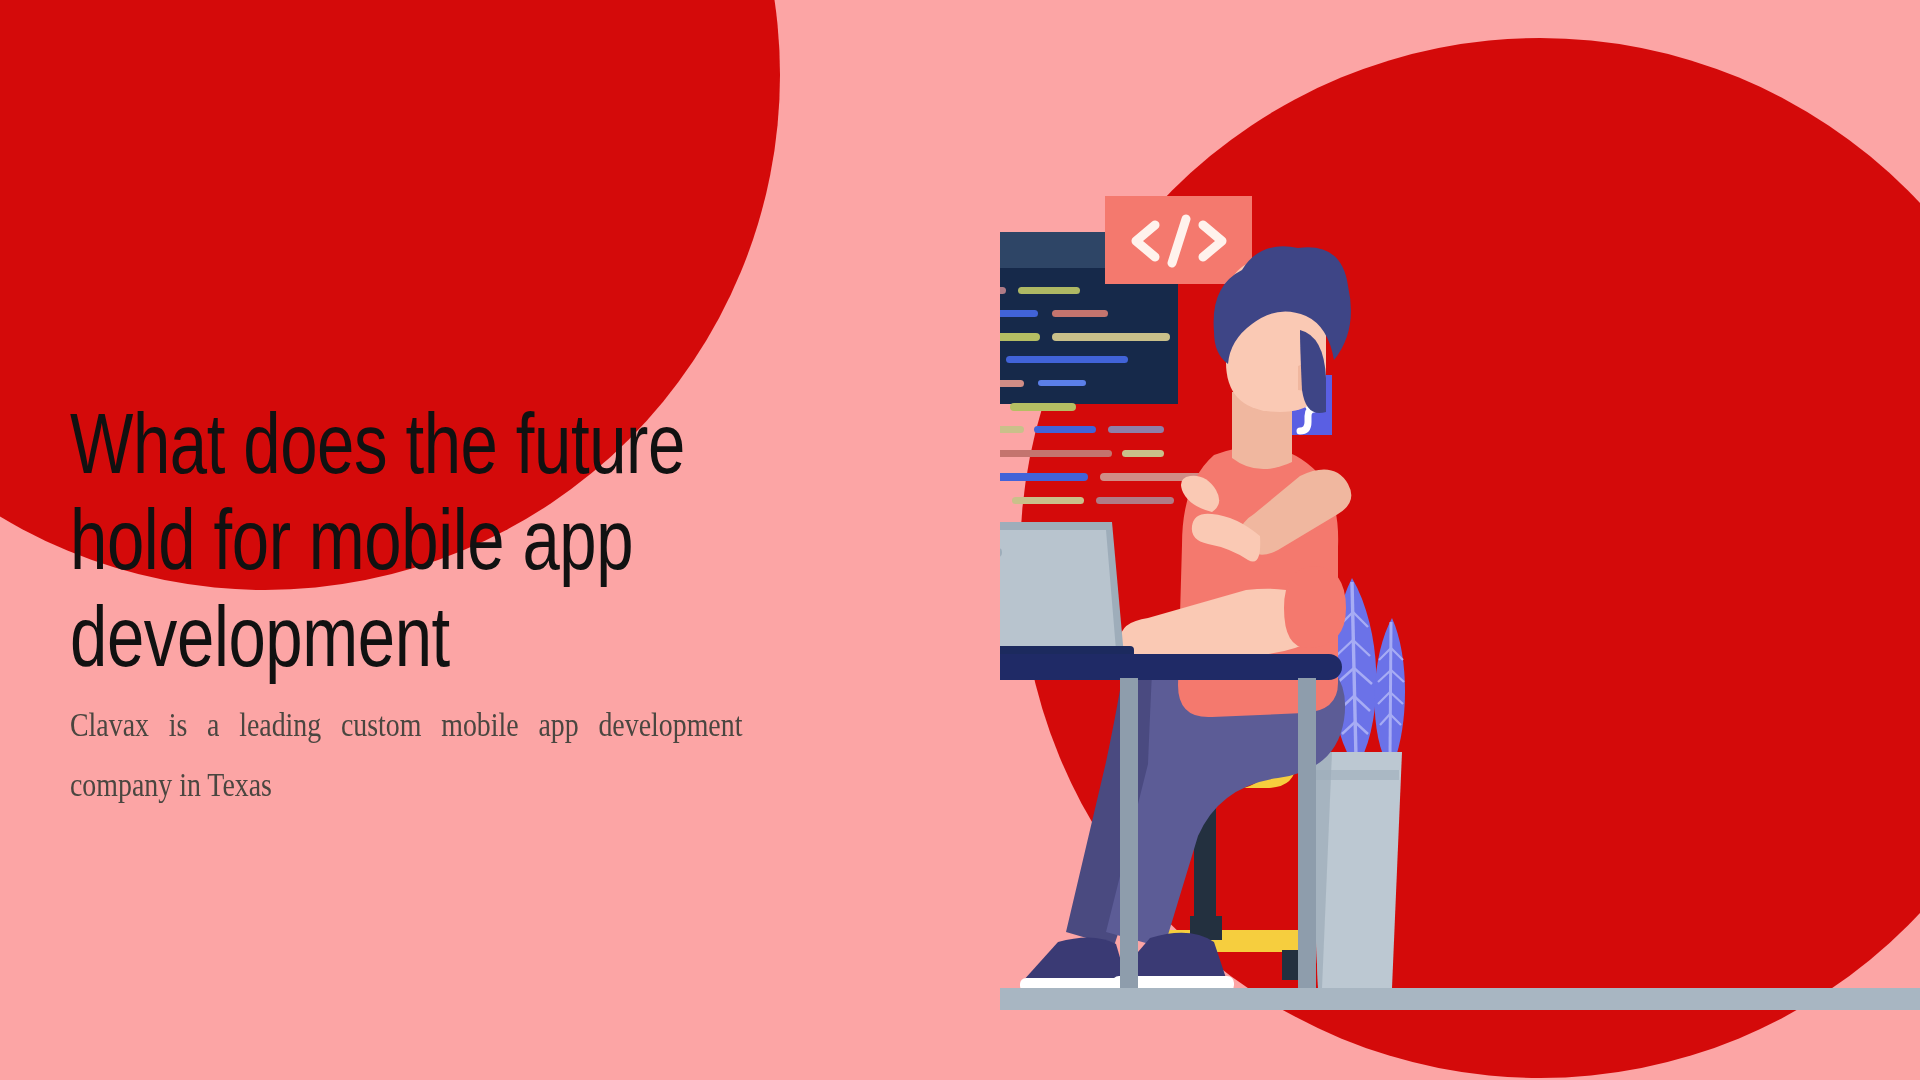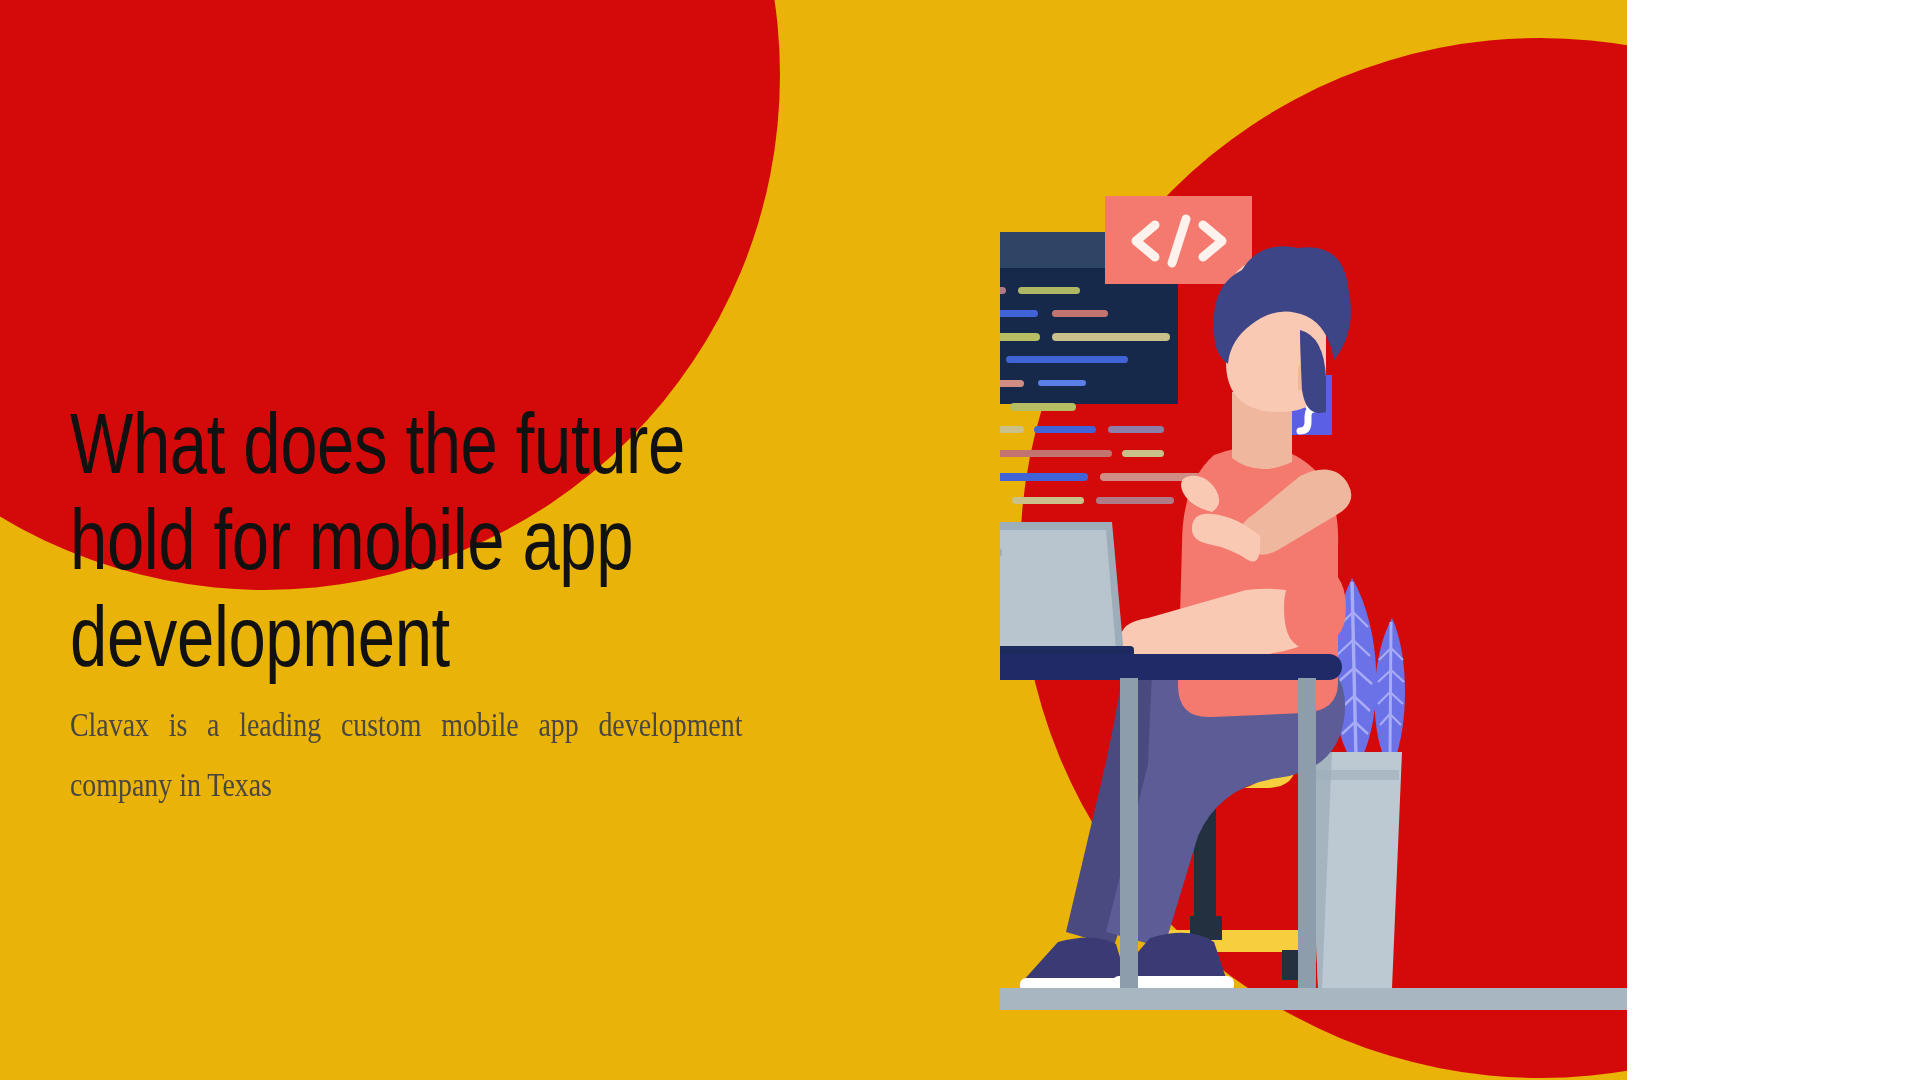--- a/index.html
+++ b/index.html
@@ -6,23 +6,23 @@
   html, body {
     margin: 0;
     padding: 0;
     background: #ffffff;
   }
   body {
     font-family: "Liberation Sans", sans-serif;
   }
   .slide {
     position: relative;
-    width: 1627px;
+    width: 1920px;
     height: 1080px;
-    background: #eab308;
+    background: #fca5a5;
     overflow: hidden;
   }
 
   
   .blob-topleft {
     position: absolute;
     left: -250px;
     top: -440px;
     width: 1030px;
     height: 1030px;

